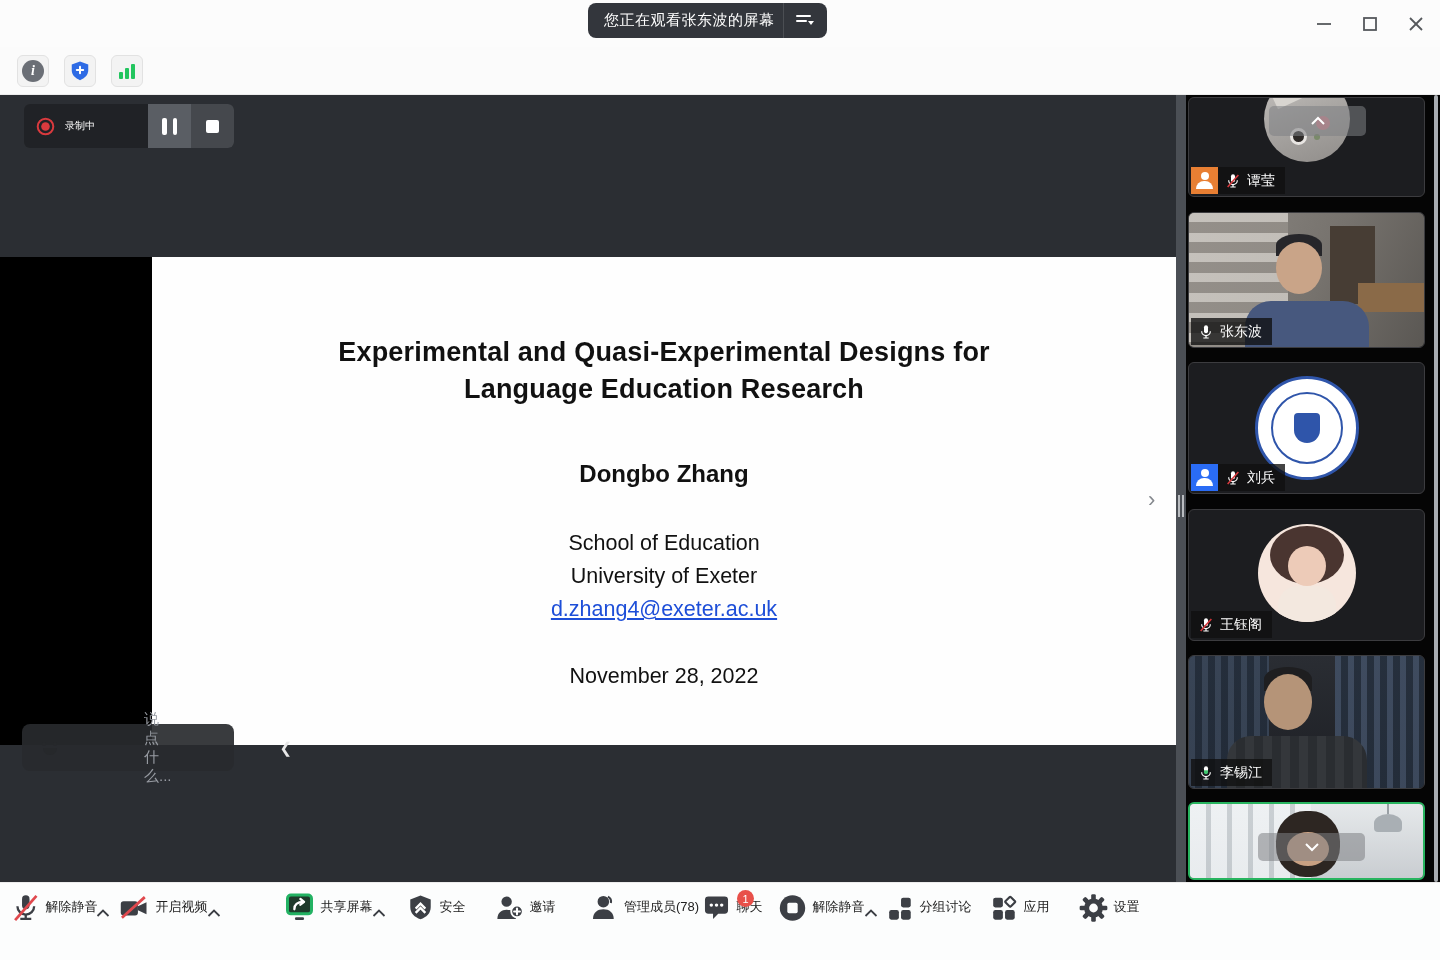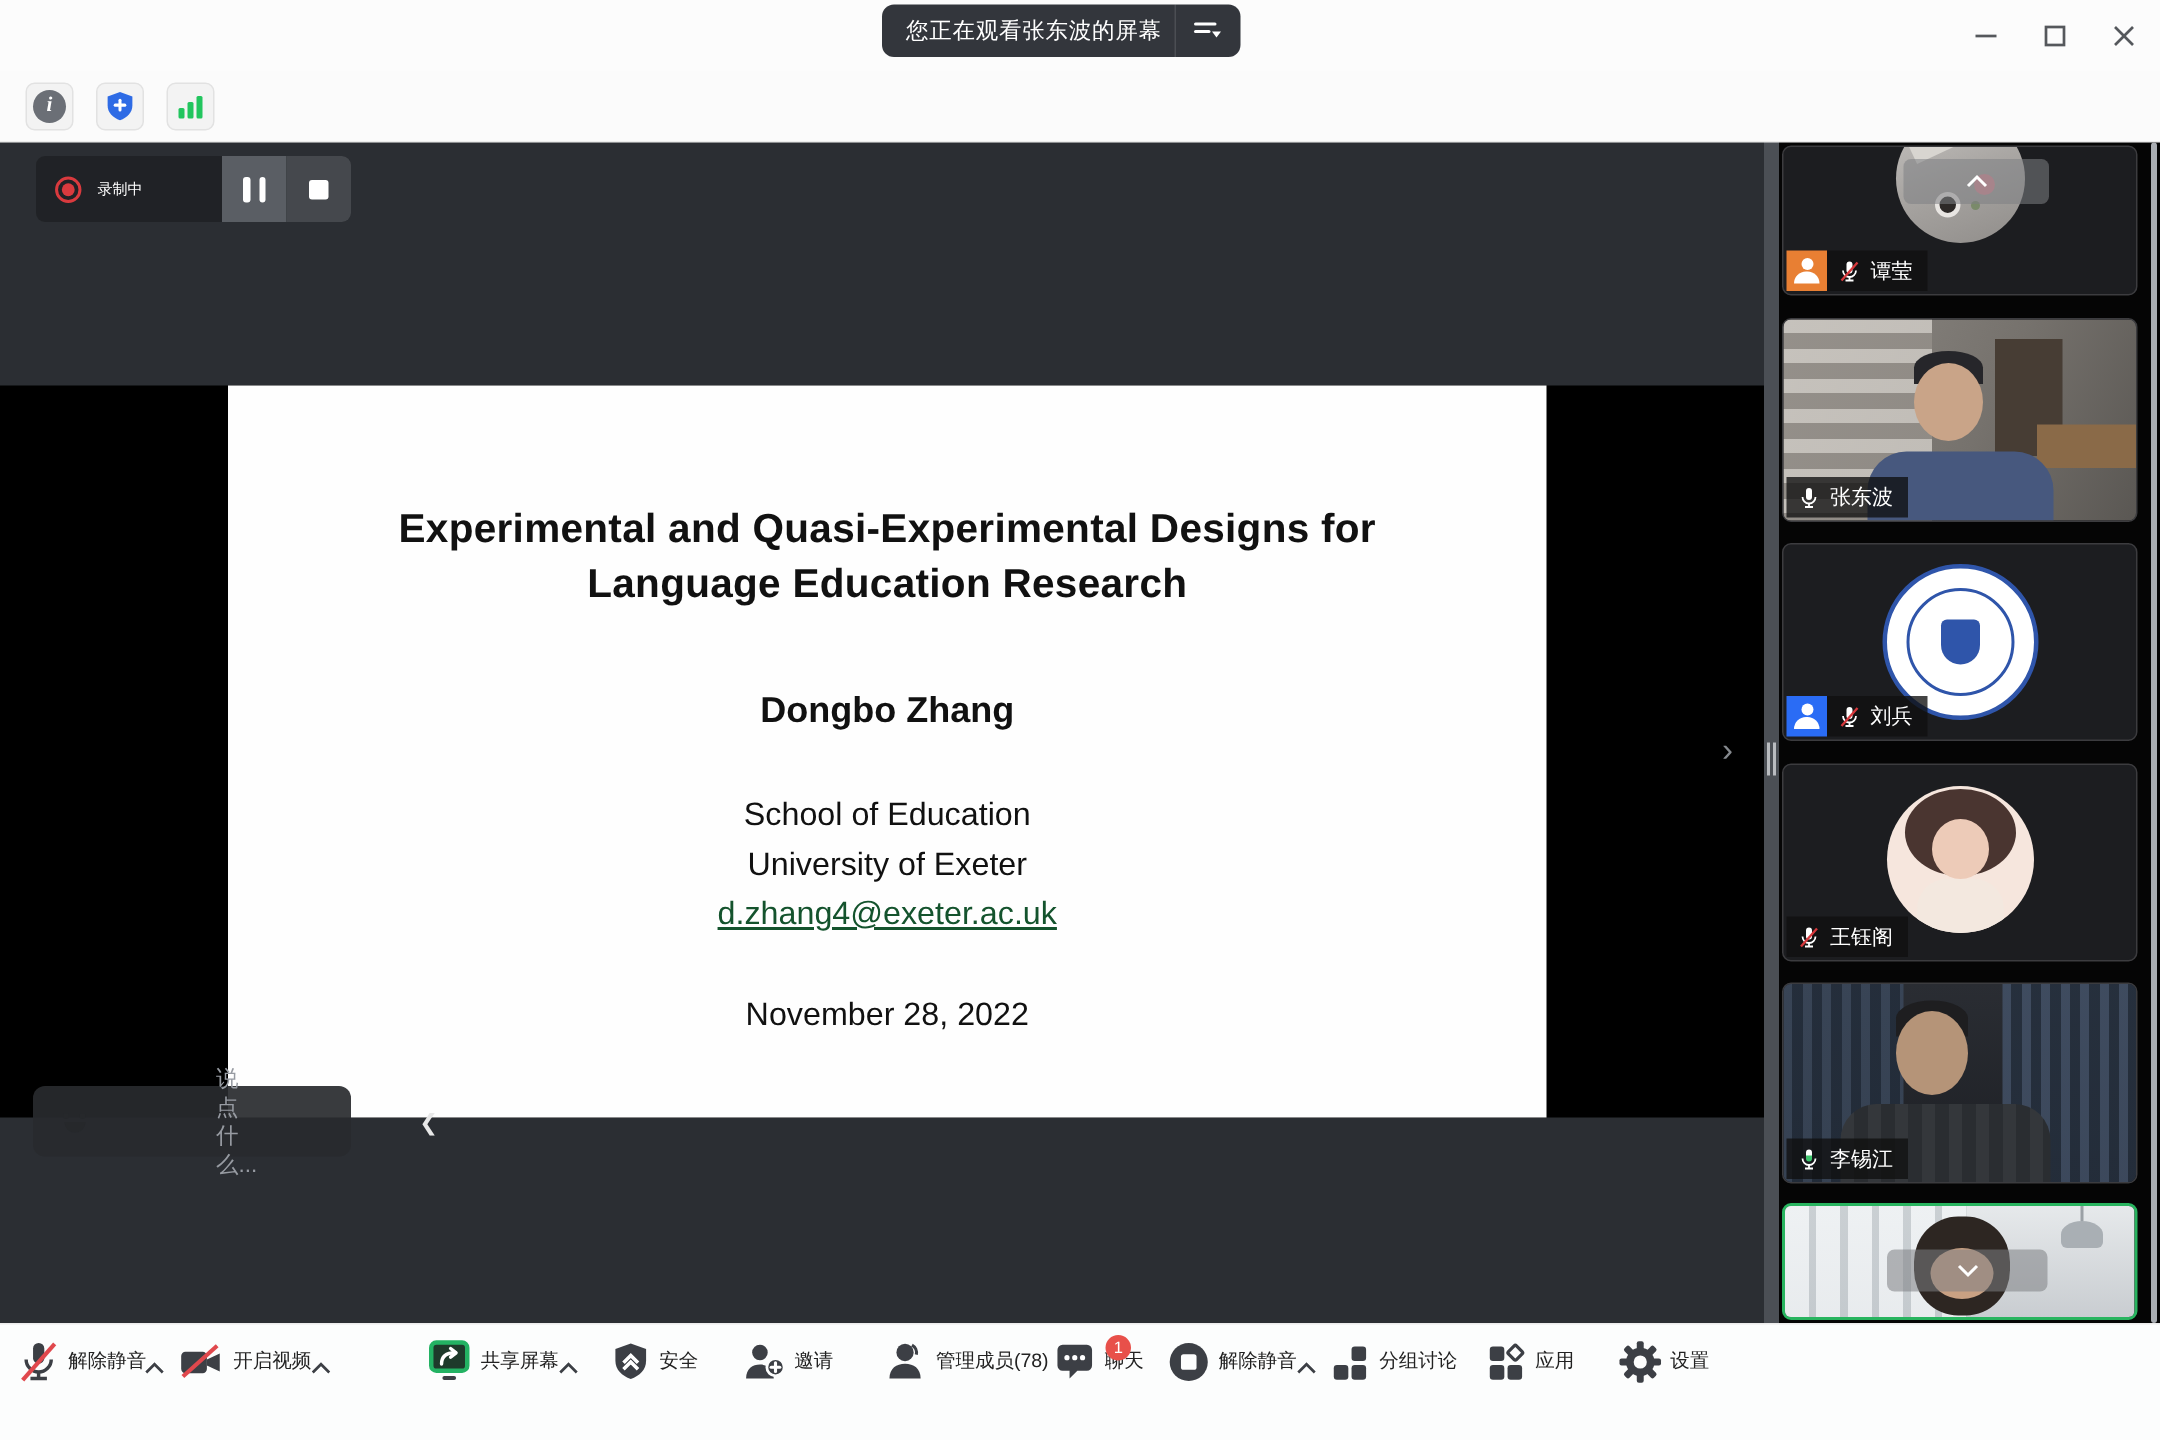--- a/index.html
+++ b/index.html
@@ -30,27 +30,27 @@
   .layout-ico { position:relative; width:17px; height:17px; background:#4a4d52; border-radius:2px; }
   .layout-ico::after { content:""; position:absolute; left:-2px; bottom:-2px; width:8px; height:8px;
     background:#4a4d52; border:2px solid #f7f7f7; border-radius:1px; }
   .caret-down { width:0; height:0; border-left:5px solid transparent; border-right:5px solid transparent; border-top:6px solid #4a4d52; }
   .fs-btn { position:absolute; left:1400px; top:55px; width:31px; height:31px; border:1px solid #d8d8d8;
     border-radius:4px; background:#f7f7f7; display:flex; align-items:center; justify-content:center; cursor:pointer; }
 
   
   .share-area { position:absolute; left:0; top:95px; width:1176px; height:787px; background:#2b2e33; }
   .black-band { position:absolute; left:0; top:257px; width:1176px; height:488px; background:#000; }
-  .slide { position:absolute; left:152px; top:257px; width:879px; height:488px; background:#fefefe; color:#111; }
+  .slide { position:absolute; left:152px; top:257px; width:1024px; height:488px; background:#fefefe; color:#111; }
   .slide .t1,.slide .t2 { position:absolute; width:100%; text-align:center; font-weight:bold; font-size:27px; letter-spacing:.2px; }
   .slide .t1 { top:80px; } .slide .t2 { top:117px; }
   .slide .author { position:absolute; width:100%; text-align:center; top:203px; font-weight:bold; font-size:24px; }
   .slide .line { position:absolute; width:100%; text-align:center; font-size:21.5px; }
   .aff1 { top:274px; } .aff2 { top:307px; }
-  .email { top:340px; color:#14532d; text-decoration:underline; cursor:pointer; }
+  .email { top:340px; color:#1d4ed8; text-decoration:underline; cursor:pointer; }
   .sdate { top:407px; }
 
   
   .rec-pill { position:absolute; left:24px; top:104px; width:210px; height:44px; background:rgba(32,34,37,.96);
     border-radius:6px; display:flex; align-items:center; color:#fff; overflow:hidden; }
   .rec-dot { margin-left:12px; }
   .rec-label { margin-left:10px; font-size:10px; flex:1; }
   .rec-btn { width:43px; height:44px; display:flex; align-items:center; justify-content:center; cursor:pointer; }
   .rec-pause { background:#5a5e64; }
   .rec-stop { background:#45484d; }

